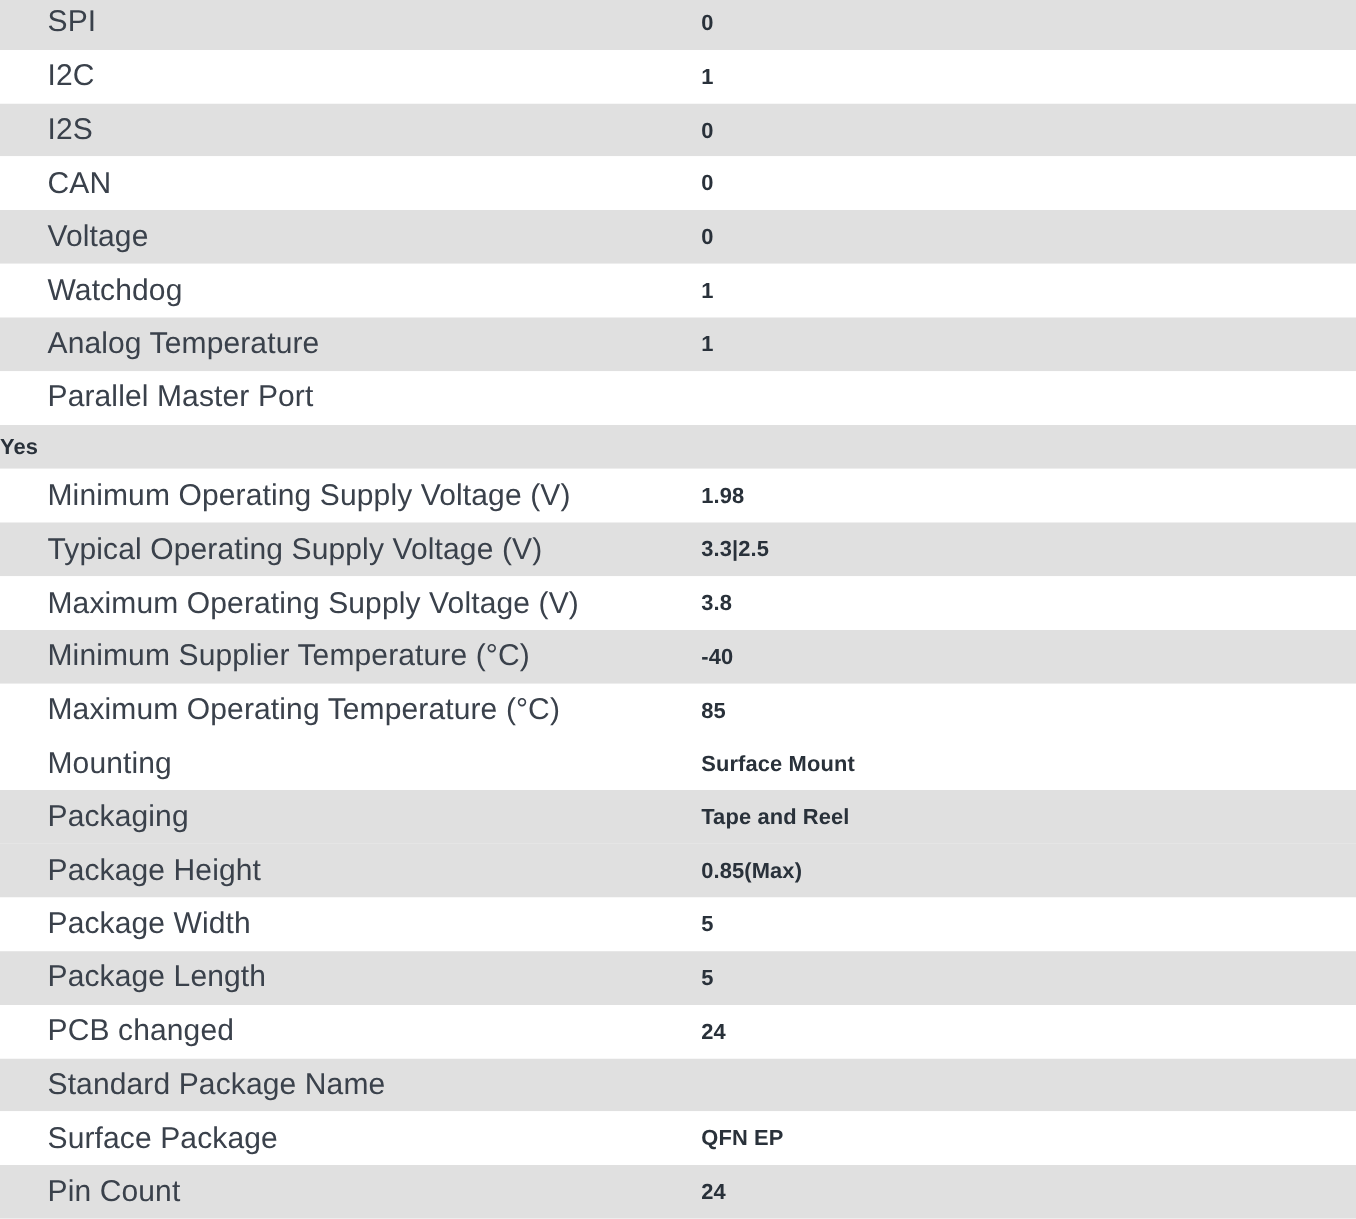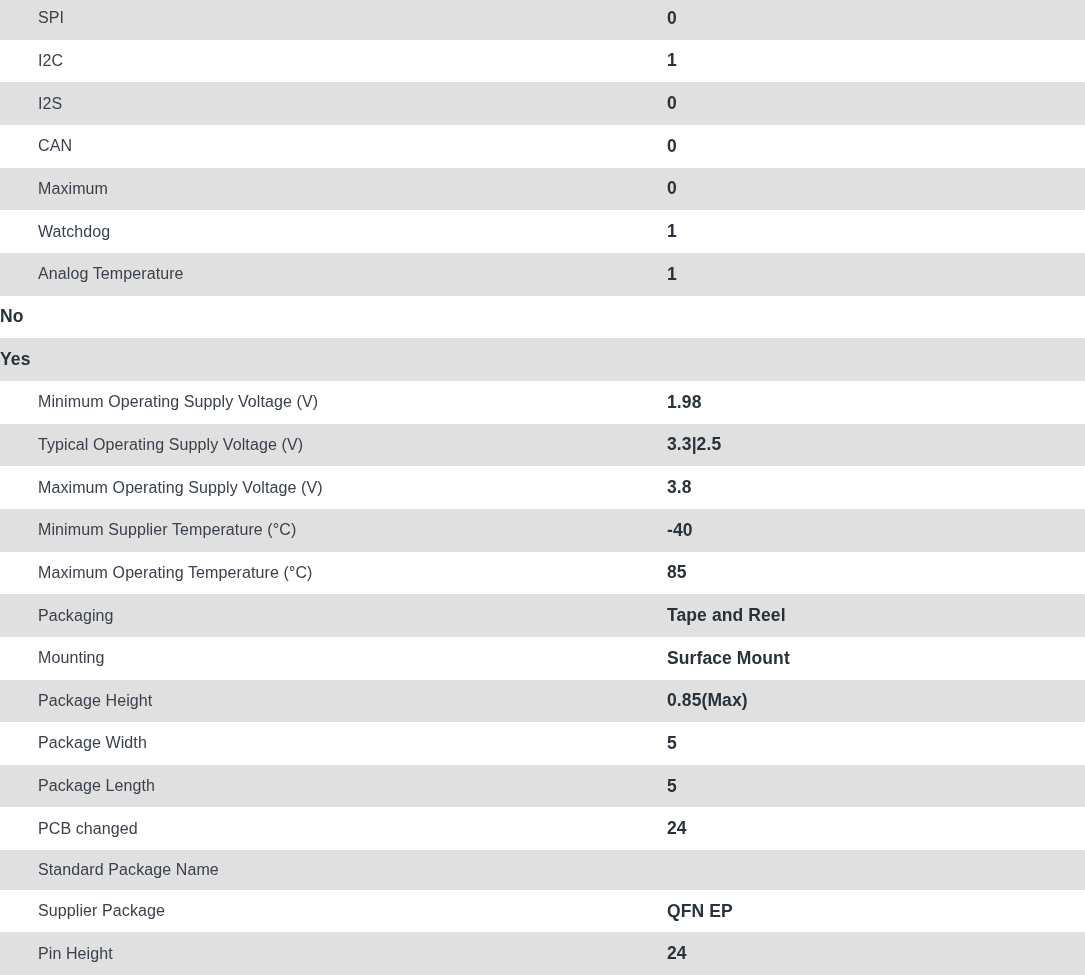--- a/index.html
+++ b/index.html
@@ -24,23 +24,23 @@
     flex: 1 1 auto;
     display: flex;
     align-items: center;
     background: var(--row-bg, #ffffff);
   }
   .spec-row.alt {
     background: var(--row-alt-bg, #e0e0e0);
   }
   .spec-label {
     box-sizing: border-box;
-    width: 667px;
+    width: 561px;
     padding-left: 38px;
-    font-size: 16px;
+    font-size: 24px;
     font-weight: 400;
     letter-spacing: 0.1px;
     color: var(--label-color, #3a414b);
     white-space: nowrap;
     overflow: hidden;
   }
   .spec-value {
     flex: 1;
     font-size: 17.5px;
     font-weight: 700;
@@ -68,36 +68,36 @@
     <div class="spec-label">I2S</div>
     <div class="spec-value">0</div>
   </div>
 
   <div class="spec-row">
     <div class="spec-label">CAN</div>
     <div class="spec-value">0</div>
   </div>
 
   <div class="spec-row alt">
-    <div class="spec-label">Maximum</div>
+    <div class="spec-label">Voltage</div>
     <div class="spec-value">0</div>
   </div>
 
   <div class="spec-row">
     <div class="spec-label">Watchdog</div>
     <div class="spec-value">1</div>
   </div>
 
   <div class="spec-row alt">
     <div class="spec-label">Analog Temperature</div>
     <div class="spec-value">1</div>
   </div>
 
   <div class="spec-row">
-    <div class="spec-value">No</div>
+    <div class="spec-label">Parallel Master Port</div>
   </div>
 
   <div class="spec-row alt">
     <div class="spec-value">Yes</div>
   </div>
 
   <div class="spec-row">
     <div class="spec-label">Minimum Operating Supply Voltage (V)</div>
     <div class="spec-value">1.98</div>
   </div>
@@ -115,28 +115,28 @@
   <div class="spec-row alt">
     <div class="spec-label">Minimum Supplier Temperature (°C)</div>
     <div class="spec-value">-40</div>
   </div>
 
   <div class="spec-row">
     <div class="spec-label">Maximum Operating Temperature (°C)</div>
     <div class="spec-value">85</div>
   </div>
 
+  <div class="spec-row">
+    <div class="spec-label">Mounting</div>
+    <div class="spec-value">Surface Mount</div>
+  </div>
+
   <div class="spec-row alt">
     <div class="spec-label">Packaging</div>
     <div class="spec-value">Tape and Reel</div>
-  </div>
-
-  <div class="spec-row">
-    <div class="spec-label">Mounting</div>
-    <div class="spec-value">Surface Mount</div>
   </div>
 
   <div class="spec-row alt">
     <div class="spec-label">Package Height</div>
     <div class="spec-value">0.85(Max)</div>
   </div>
 
   <div class="spec-row">
     <div class="spec-label">Package Width</div>
     <div class="spec-value">5</div>
@@ -150,21 +150,21 @@
   <div class="spec-row">
     <div class="spec-label">PCB changed</div>
     <div class="spec-value">24</div>
   </div>
 
   <div class="spec-row alt">
     <div class="spec-label">Standard Package Name</div>
   </div>
 
   <div class="spec-row">
-    <div class="spec-label">Supplier Package</div>
+    <div class="spec-label">Surface Package</div>
     <div class="spec-value">QFN EP</div>
   </div>
 
   <div class="spec-row alt">
-    <div class="spec-label">Pin Height</div>
+    <div class="spec-label">Pin Count</div>
     <div class="spec-value">24</div>
   </div>
 </div>
 
 </body></html>

